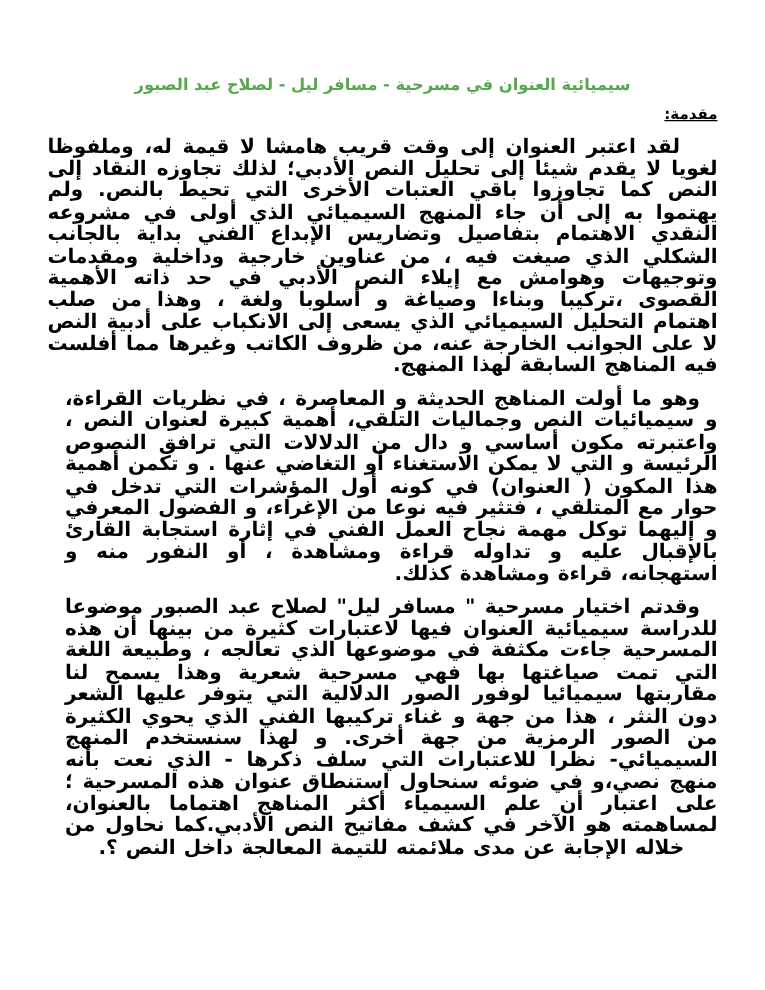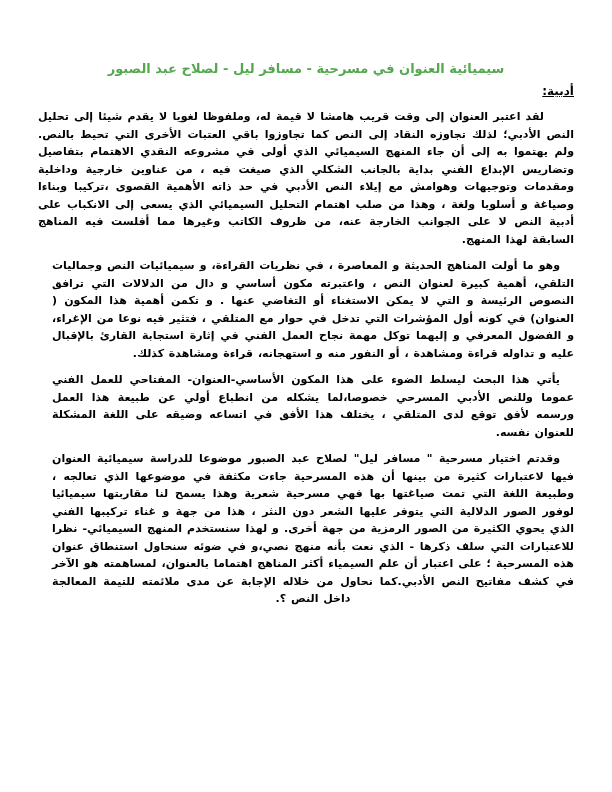--- a/index.html
+++ b/index.html
@@ -29,21 +29,21 @@
   .section-heading {
     font-size: 12px;
     font-weight: bold;
     margin: 0 0 10px 0;
     text-align: right;
   }
   .section-heading .underlined {
     text-decoration: underline;
   }
   .body-text p {
-    font-size: 11px;
+    font-size: 16px;
     font-weight: bold;
     line-height: 17.5px;
     text-align: justify;
     text-align-last: right;
     margin: 0 0 9px 0;
     word-spacing: 1px;
   }
   .body-text p.indent-lg { text-indent: 30px; }
   .body-text p.indent-sm { text-indent: 14px; margin-left: 14px; }
   .body-text p.center-last {
@@ -51,23 +51,22 @@
   }
 </style>
 </head>
 <body>
 
 <div class="page">
 
   <h1 class="doc-title" style="color: rgb(85, 168, 79);">سيميائية العنوان في مسرحية - مسافر ليل - لصلاح عبد الصبور</h1>
 
   <div class="section-heading">
-    <span class="underlined">أدبية:</span>
+    <span class="underlined">مقدمة:</span>
   </div>
 
   <div class="body-text">
     <p class="indent-lg">لقد اعتبر العنوان إلى وقت قريب هامشا لا قيمة له، وملفوظا لغويا لا يقدم شيئا إلى تحليل النص الأدبي؛ لذلك تجاوزه النقاد إلى النص كما تجاوزوا باقي العتبات الأخرى التي تحيط بالنص. ولم يهتموا به إلى أن جاء المنهج السيميائي الذي أولى في مشروعه النقدي الاهتمام بتفاصيل وتضاريس الإبداع الفني بداية بالجانب الشكلي الذي صيغت فيه ، من عناوين خارجية وداخلية ومقدمات وتوجيهات وهوامش مع إيلاء النص الأدبي في حد ذاته الأهمية القصوى ،تركيبا وبناءا وصياغة و أسلوبا ولغة ، وهذا من صلب اهتمام التحليل السيميائي الذي يسعى إلى الانكباب على أدبية النص لا على الجوانب الخارجة عنه، من ظروف الكاتب وغيرها مما أفلست فيه المناهج السابقة لهذا المنهج.</p>
     <p class="indent-sm">وهو ما أولت المناهج الحديثة و المعاصرة ، في نظريات القراءة، و سيميائيات النص وجماليات التلقي، أهمية كبيرة لعنوان النص ، واعتبرته مكون أساسي و دال من الدلالات التي ترافق النصوص الرئيسة و التي لا يمكن الاستغناء أو التغاضي عنها . و تكمن أهمية هذا المكون ( العنوان) في كونه أول المؤشرات التي تدخل في حوار مع المتلقي ، فتثير فيه نوعا من الإغراء، و الفضول المعرفي و إليهما توكل مهمة نجاح العمل الفني في إثارة استجابة القارئ بالإقبال عليه و تداوله قراءة ومشاهدة ، أو النفور منه و استهجانه، قراءة ومشاهدة كذلك.</p>
-    <p class="indent-sm">يأتي هذا البحث ليسلط الضوء على هذا المكون الأساسي-العنوان- المفتاحي للعمل الفني عموما وللنص الأدبي المسرحي خصوصا،لما يشكله من انطباع أولي عن طبيعة هذا العمل ورسمه لأفق توقع لدى المتلقي ، يختلف هذا الأفق في اتساعه وضيقه على اللغة المشكلة للعنوان نفسه.</p>
     <p class="indent-sm center-last">وقدتم اختيار مسرحية " مسافر ليل" لصلاح عبد الصبور موضوعا للدراسة سيميائية العنوان فيها لاعتبارات كثيرة من بينها أن هذه المسرحية جاءت مكثفة في موضوعها الذي تعالجه ، وطبيعة اللغة التي تمت صياغتها بها فهي مسرحية شعرية وهذا يسمح لنا مقاربتها سيميائيا لوفور الصور الدلالية التي يتوفر عليها الشعر دون النثر ، هذا من جهة و غناء تركيبها الفني الذي يحوي الكثيرة من الصور الرمزية من جهة أخرى. و لهذا سنستخدم المنهج السيميائي- نظرا للاعتبارات التي سلف ذكرها - الذي نعت بأنه منهج نصي،و في ضوئه سنحاول استنطاق عنوان هذه المسرحية ؛ على اعتبار أن علم السيمياء أكثر المناهج اهتماما بالعنوان، لمساهمته هو الآخر في كشف مفاتيح النص الأدبي.كما نحاول من خلاله الإجابة عن مدى ملائمته للتيمة المعالجة داخل النص ؟.</p>
   </div>
 
 </div>
 
 </body></html>

